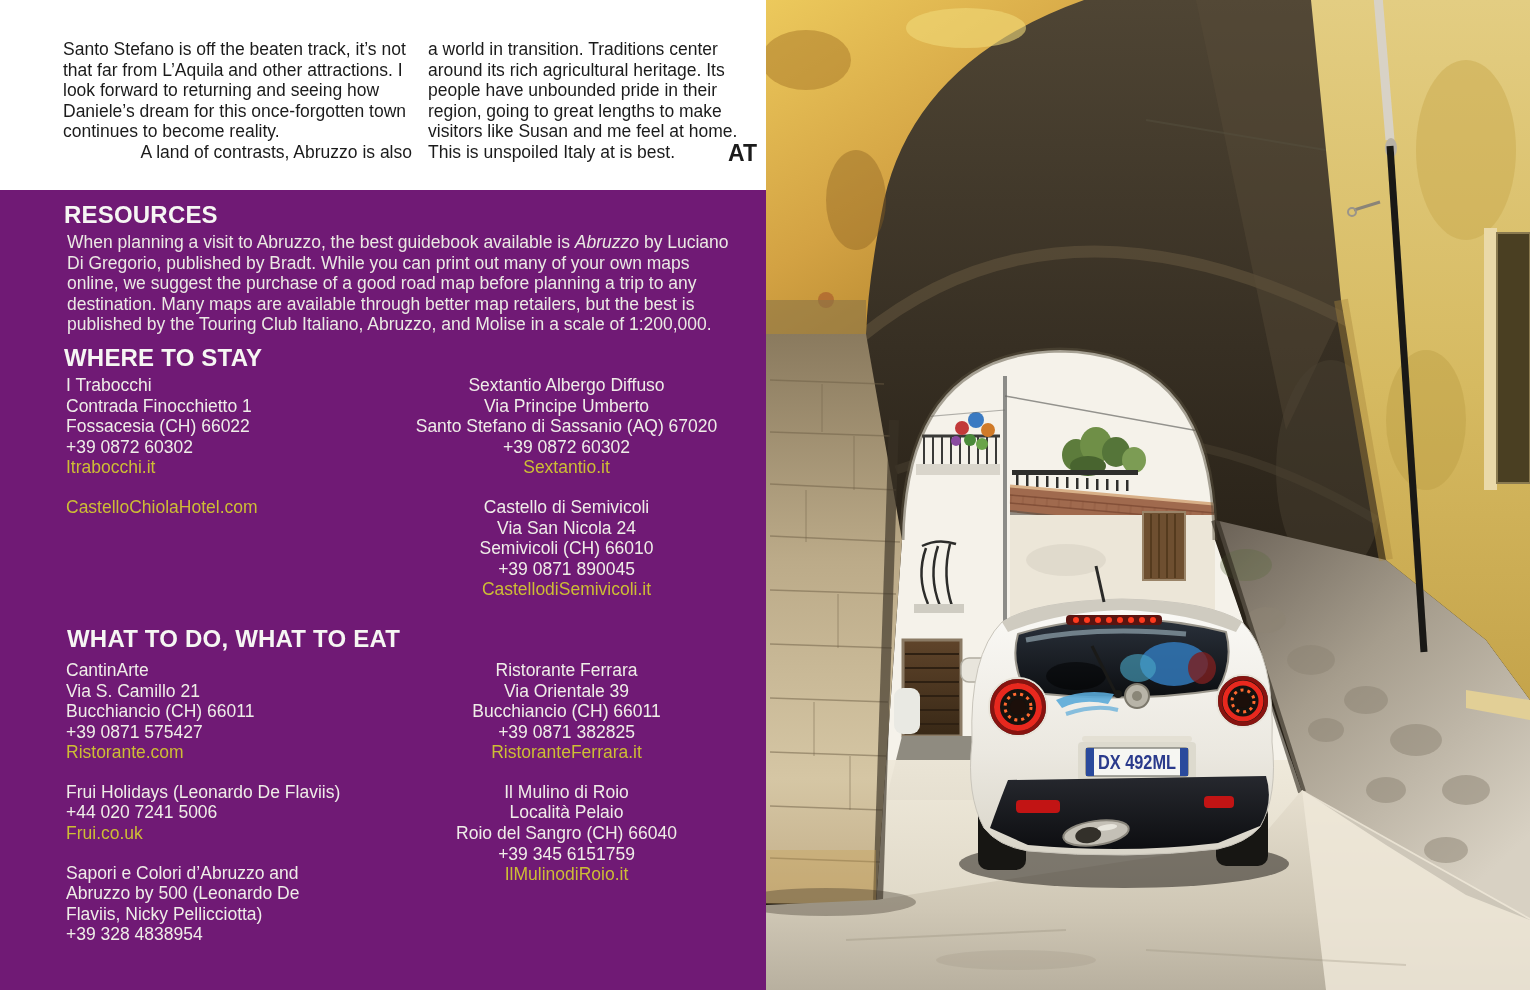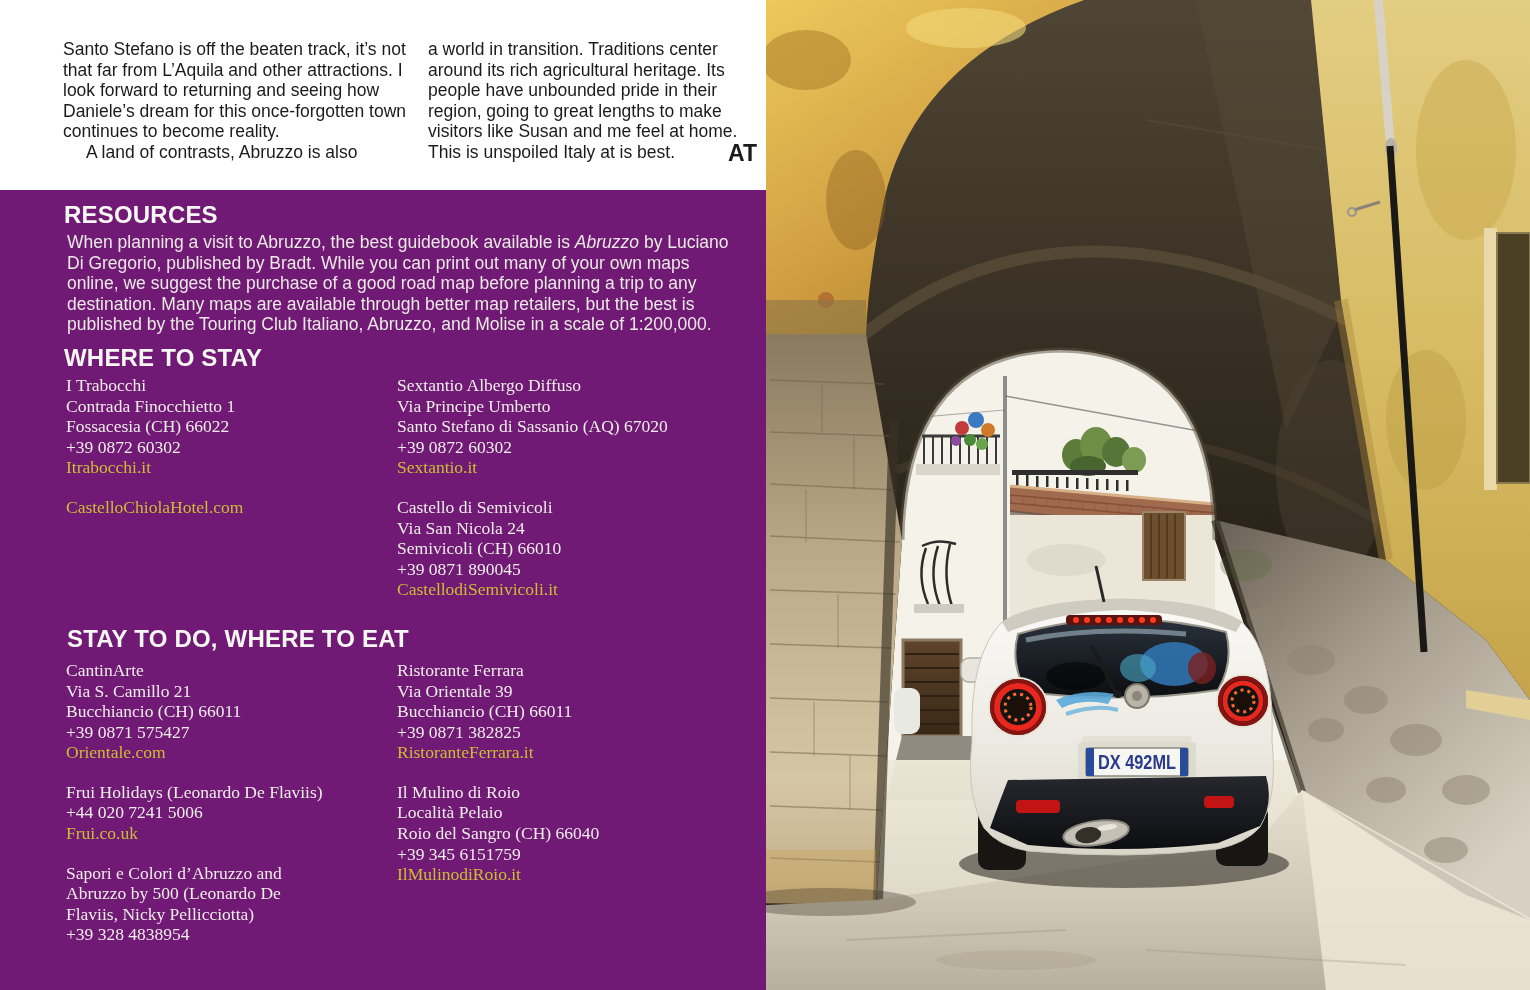--- a/index.html
+++ b/index.html
@@ -12,39 +12,39 @@
   
   .intro{
     position:absolute;left:0;top:0;width:766px;height:212px;background:#ffffff;
     color:#1b1b1b;
   }
   .intro-cols{position:absolute;left:63px;top:39px;display:flex;}
   .intro-col1{width:349px;}
   .intro-col2{width:332px;margin-left:16px;position:relative;}
   .body-text{font-size:17.5px;line-height:20.6px;letter-spacing:0;}
   .intro p{margin:0;}
-  .indent{text-indent:23px;}
+  .indent{text-indent:23px;text-align:right;}
   .author{
     position:absolute;right:3px;bottom:-1px;font-weight:bold;font-size:23px;
   }
   
   .panel{
     position:absolute;left:0;top:190px;width:766px;height:800px;
     background:#701a75;color:#eae8e3;
   }
   .panel-inner{position:absolute;left:64px;top:11px;width:672px;}
   .h1{
     font-size:24px;font-weight:bold;color:#f6f6f3;letter-spacing:.2px;
     margin:0 0 4px 0;line-height:27px;
   }
   .res-para{width:662px;font-size:17.5px;line-height:20.6px;margin:0 0 9px 3px;color:#ebe9e4;}
   .res-para .it{font-style:italic;}
   .cols{display:flex;margin-left:2px;}
-  .col{width:332px;font-family:Liberation Serif, serif;}
-  .col + .col{width:340px;}
+  .col{width:332px;}
+  .col + .col{width:340px;text-align:center;}
   .block{margin-bottom:19px;}
   .lines{white-space:pre-line;font-size:17.5px;line-height:20.6px;color:#efede8;}
   .block-link{font-size:17.5px;line-height:20.6px;color:#cdbd35;}
   .h1.eat{margin-top:6px;margin-left:3px;margin-bottom:8px;}
   
   .photo{position:absolute;left:766px;top:0;width:764px;height:990px;}
   .photo svg{display:block;}
 </style>
 </head>
 <body>
@@ -94,29 +94,29 @@
           <div class="block">
             <div class="lines">Castello di Semivicoli
 Via San Nicola 24
 Semivicoli (CH) 66010
 +39 0871 890045</div>
             <div class="block-link">CastellodiSemivicoli.it</div>
           </div>
         </div>
       </div>
 
-      <div class="h1 eat">STAY TO DO, WHERE TO EAT</div>
+      <div class="h1 eat">WHAT TO DO, WHAT TO EAT</div>
       <div class="cols">
         <div class="col">
           <div class="block">
             <div class="lines">CantinArte
 Via S. Camillo 21
 Bucchiancio (CH) 66011
 +39 0871 575427</div>
-            <div class="block-link">Orientale.com</div>
+            <div class="block-link">Ristorante.com</div>
           </div>
           <div class="block">
             <div class="lines">Frui Holidays (Leonardo De Flaviis)
 +44 020 7241 5006</div>
             <div class="block-link">Frui.co.uk</div>
           </div>
           <div class="block">
             <div class="lines">Sapori e Colori d’Abruzzo and
 Abruzzo by 500 (Leonardo De
 Flaviis, Nicky Pellicciotta)

